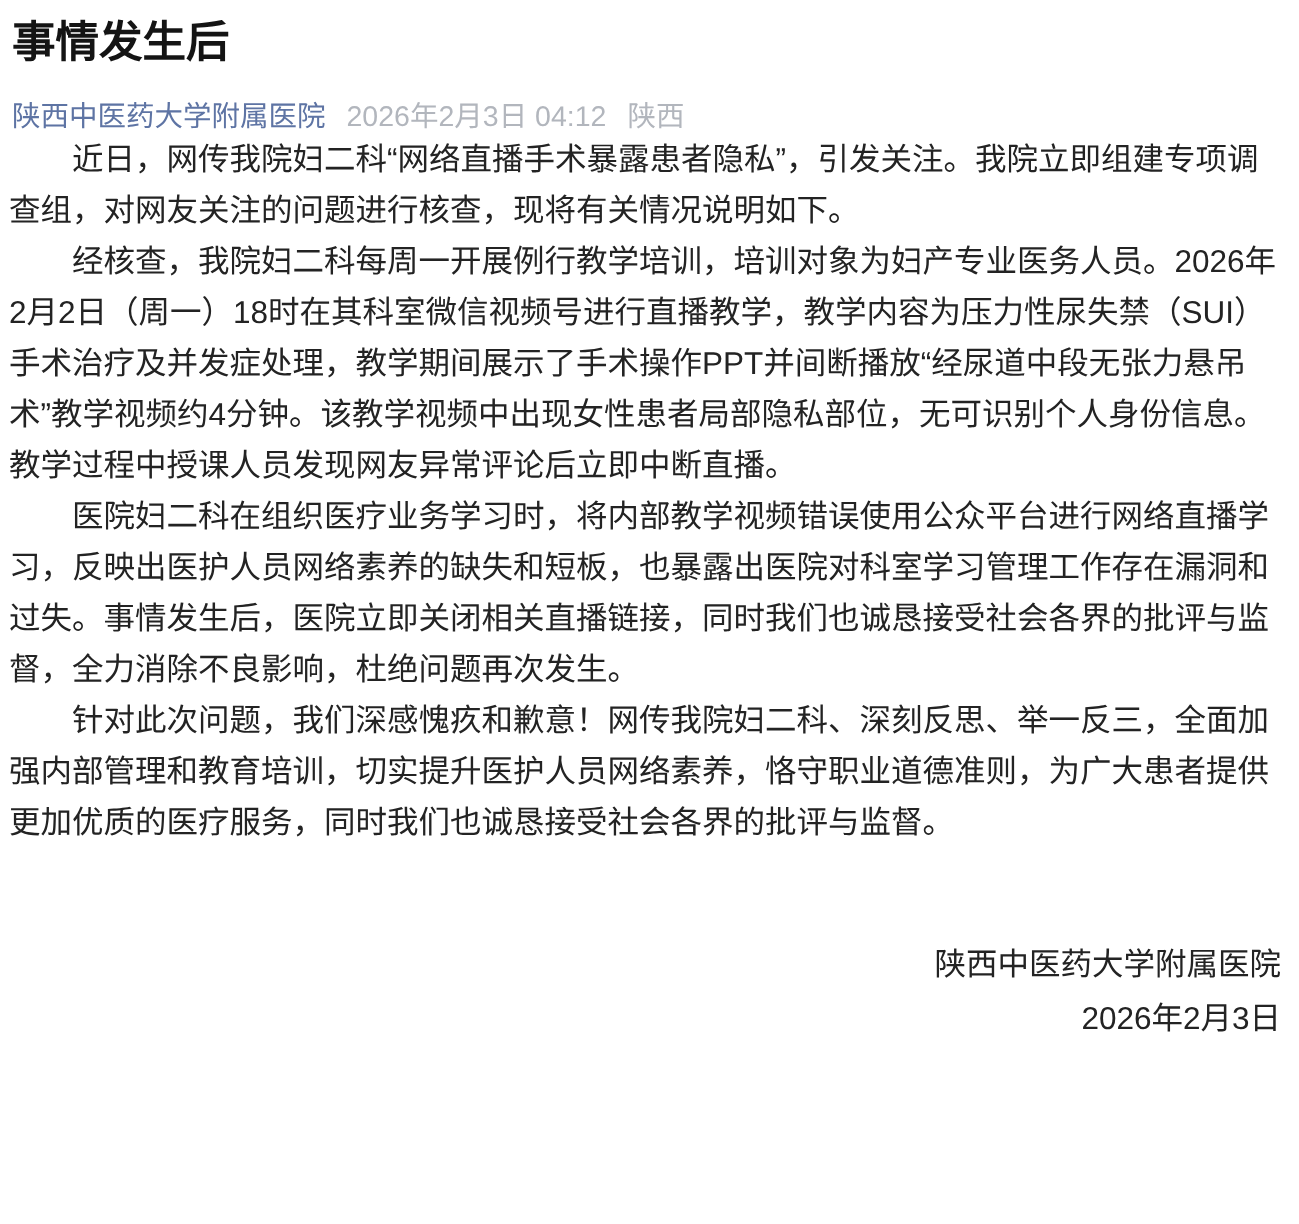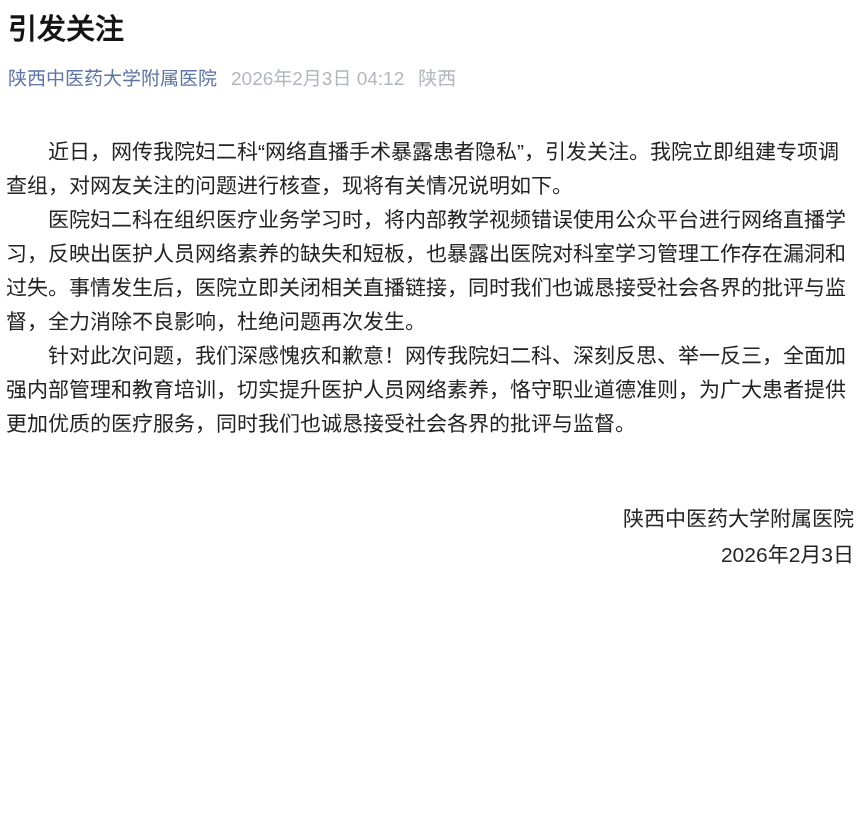--- a/index.html
+++ b/index.html
@@ -39,21 +39,20 @@
     align-items:baseline;
     gap:14px;
     white-space:nowrap;
   }
   .source-link{
     color:var(--link);
     cursor:pointer;
     text-decoration:none;
   }
   .article-body{
-    margin-top:45px;
     font-size:21px;
     line-height:34px;
     color:var(--body);
   }
   .article-body p{
     margin:0;
     text-indent:2em;
     word-break:break-all;
   }
   .signature-block{
@@ -63,30 +62,31 @@
     font-size:21px;
     line-height:36px;
     color:var(--body);
   }
 </style>
 </head>
 <body>
 
 <div class="page">
 
-  <h1 class="article-title">引发关注</h1>
+  <h1 class="article-title">事情发生后</h1>
 
   <div class="article-meta">
     <span class="source-link">陕西中医药大学附属医院</span>
     <span class="meta-time">2026年2月3日 04:12</span>
     <span class="meta-location">陕西</span>
   </div>
 
   <div class="article-body">
     <p>近日，网传我院妇二科“网络直播手术暴露患者隐私”，引发关注。我院立即组建专项调查组，对网友关注的问题进行核查，现将有关情况说明如下。</p>
+    <p>经核查，我院妇二科每周一开展例行教学培训，培训对象为妇产专业医务人员。2026年2月2日（周一）18时在其科室微信视频号进行直播教学，教学内容为压力性尿失禁（SUI）手术治疗及并发症处理，教学期间展示了手术操作PPT并间断播放“经尿道中段无张力悬吊术”教学视频约4分钟。该教学视频中出现女性患者局部隐私部位，无可识别个人身份信息。教学过程中授课人员发现网友异常评论后立即中断直播。</p>
     <p>医院妇二科在组织医疗业务学习时，将内部教学视频错误使用公众平台进行网络直播学习，反映出医护人员网络素养的缺失和短板，也暴露出医院对科室学习管理工作存在漏洞和过失。事情发生后，医院立即关闭相关直播链接，同时我们也诚恳接受社会各界的批评与监督，全力消除不良影响，杜绝问题再次发生。</p>
     <p>针对此次问题，我们深感愧疚和歉意！网传我院妇二科、深刻反思、举一反三，全面加强内部管理和教育培训，切实提升医护人员网络素养，恪守职业道德准则，为广大患者提供更加优质的医疗服务，同时我们也诚恳接受社会各界的批评与监督。</p>
   </div>
 
   <div class="signature-block">
     <div>陕西中医药大学附属医院</div>
     <div>2026年2月3日</div>
   </div>
 
 </div>

